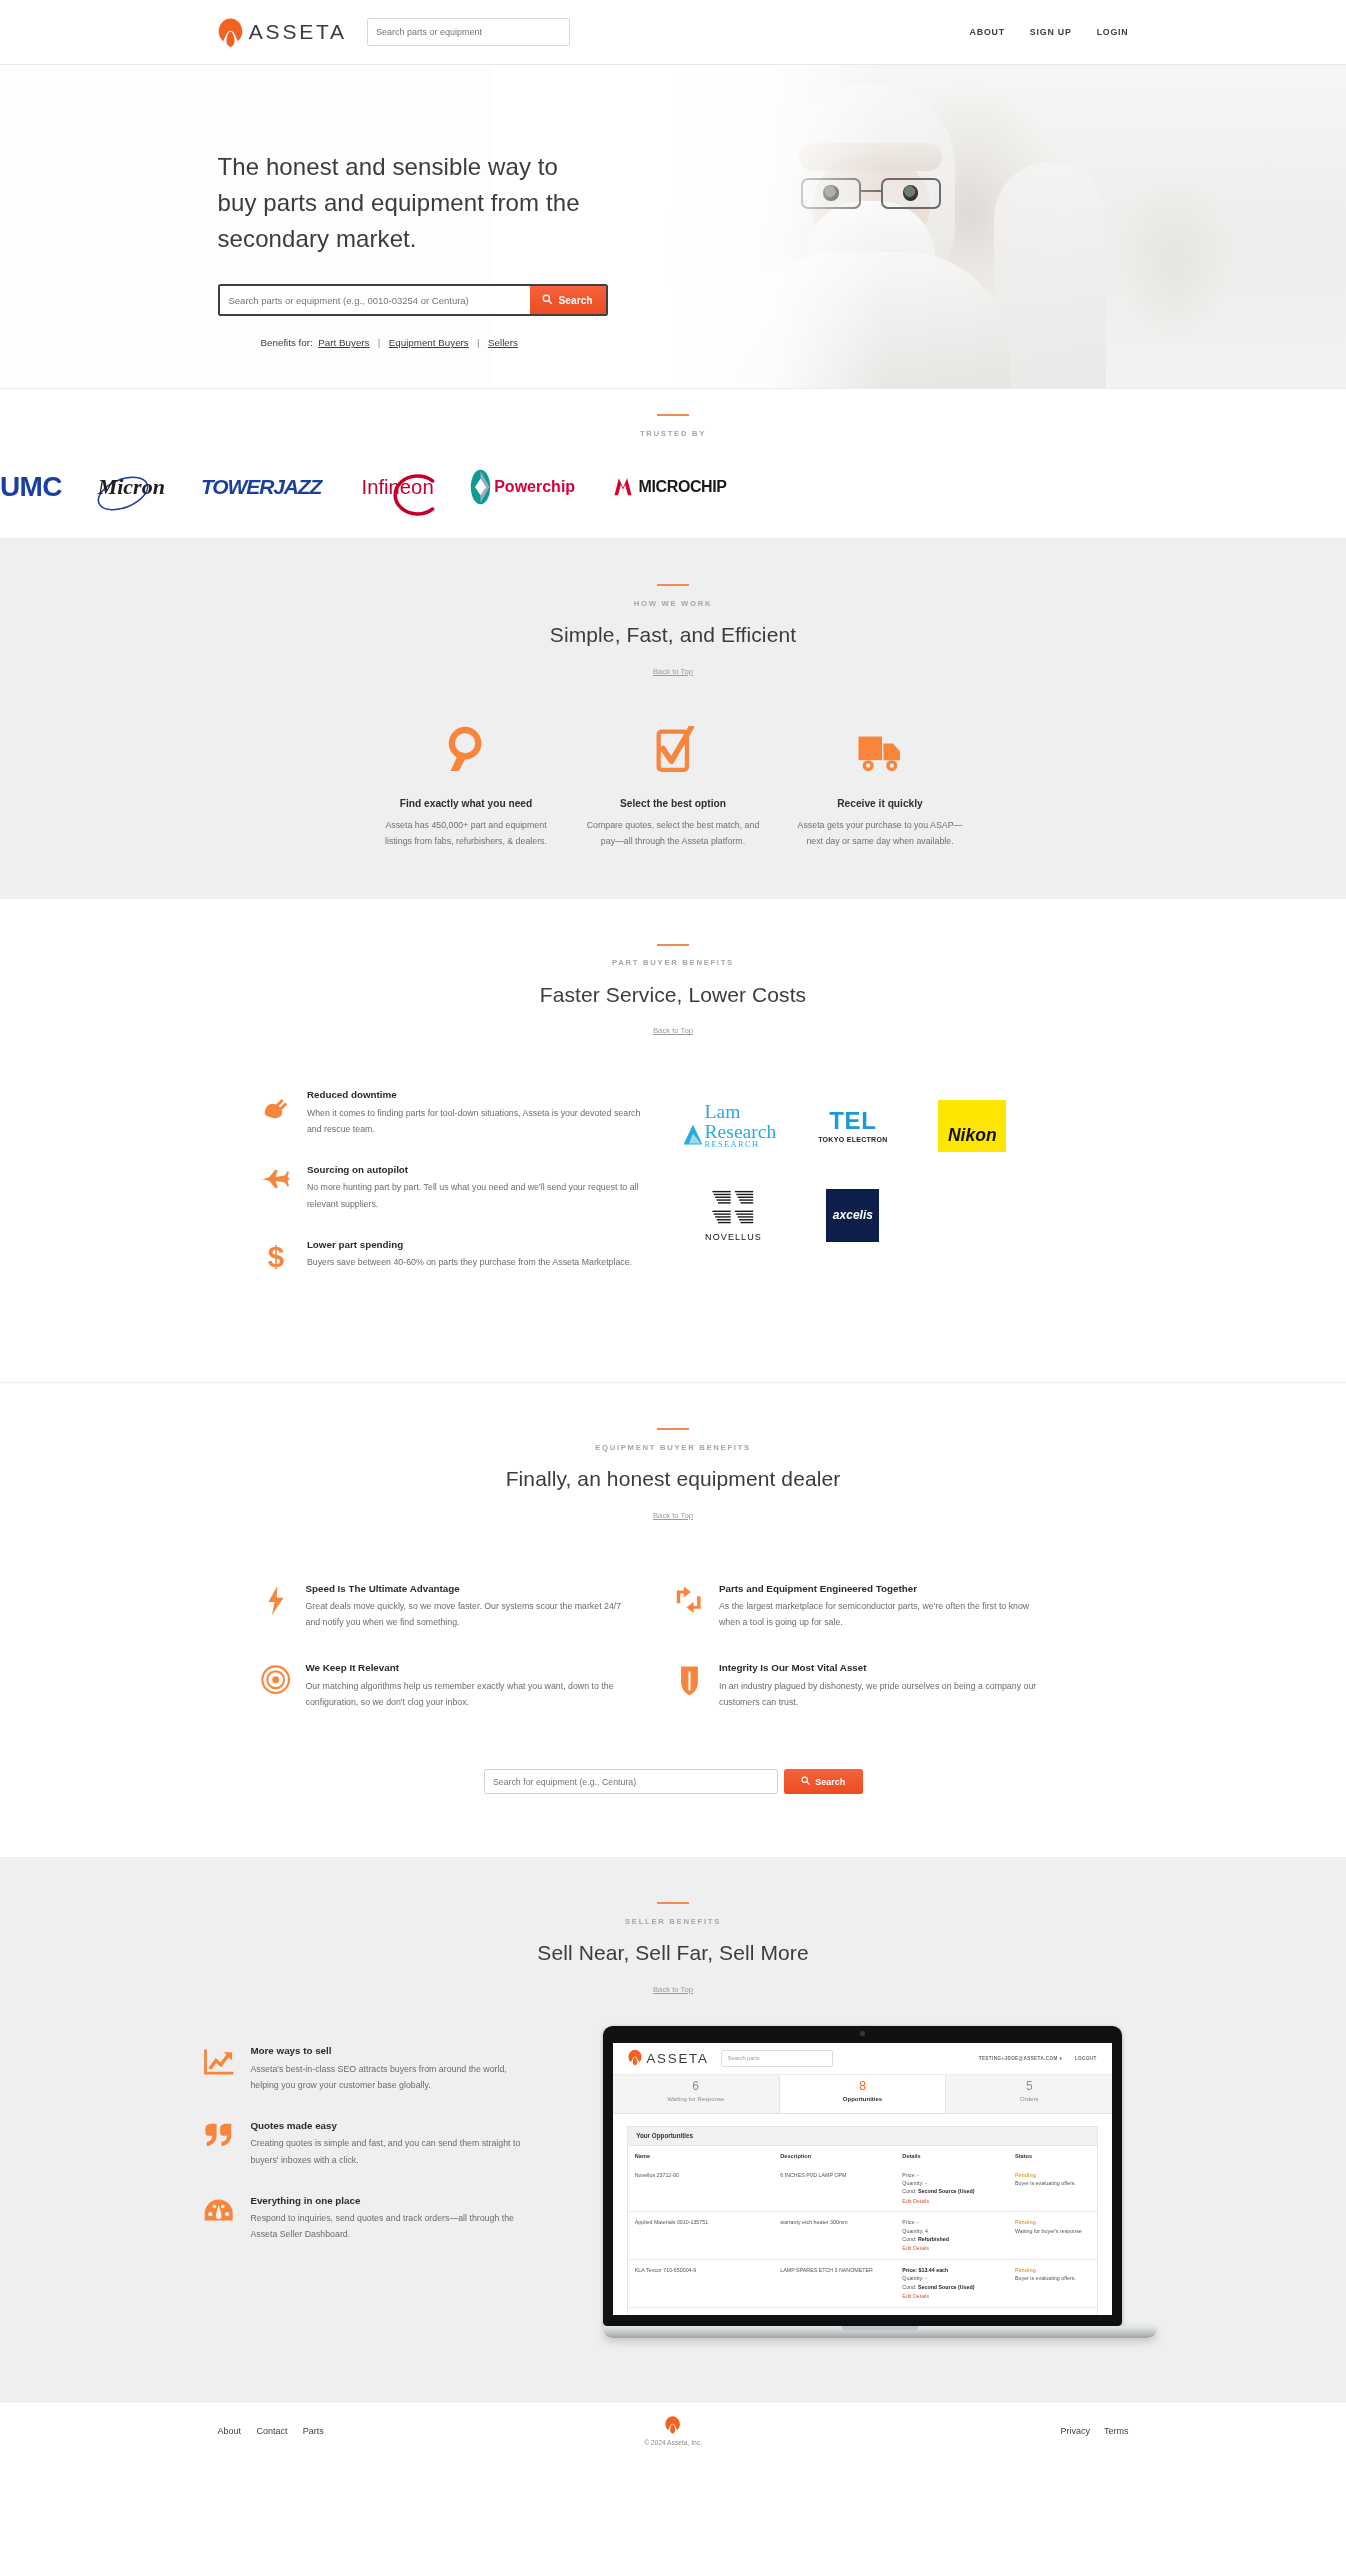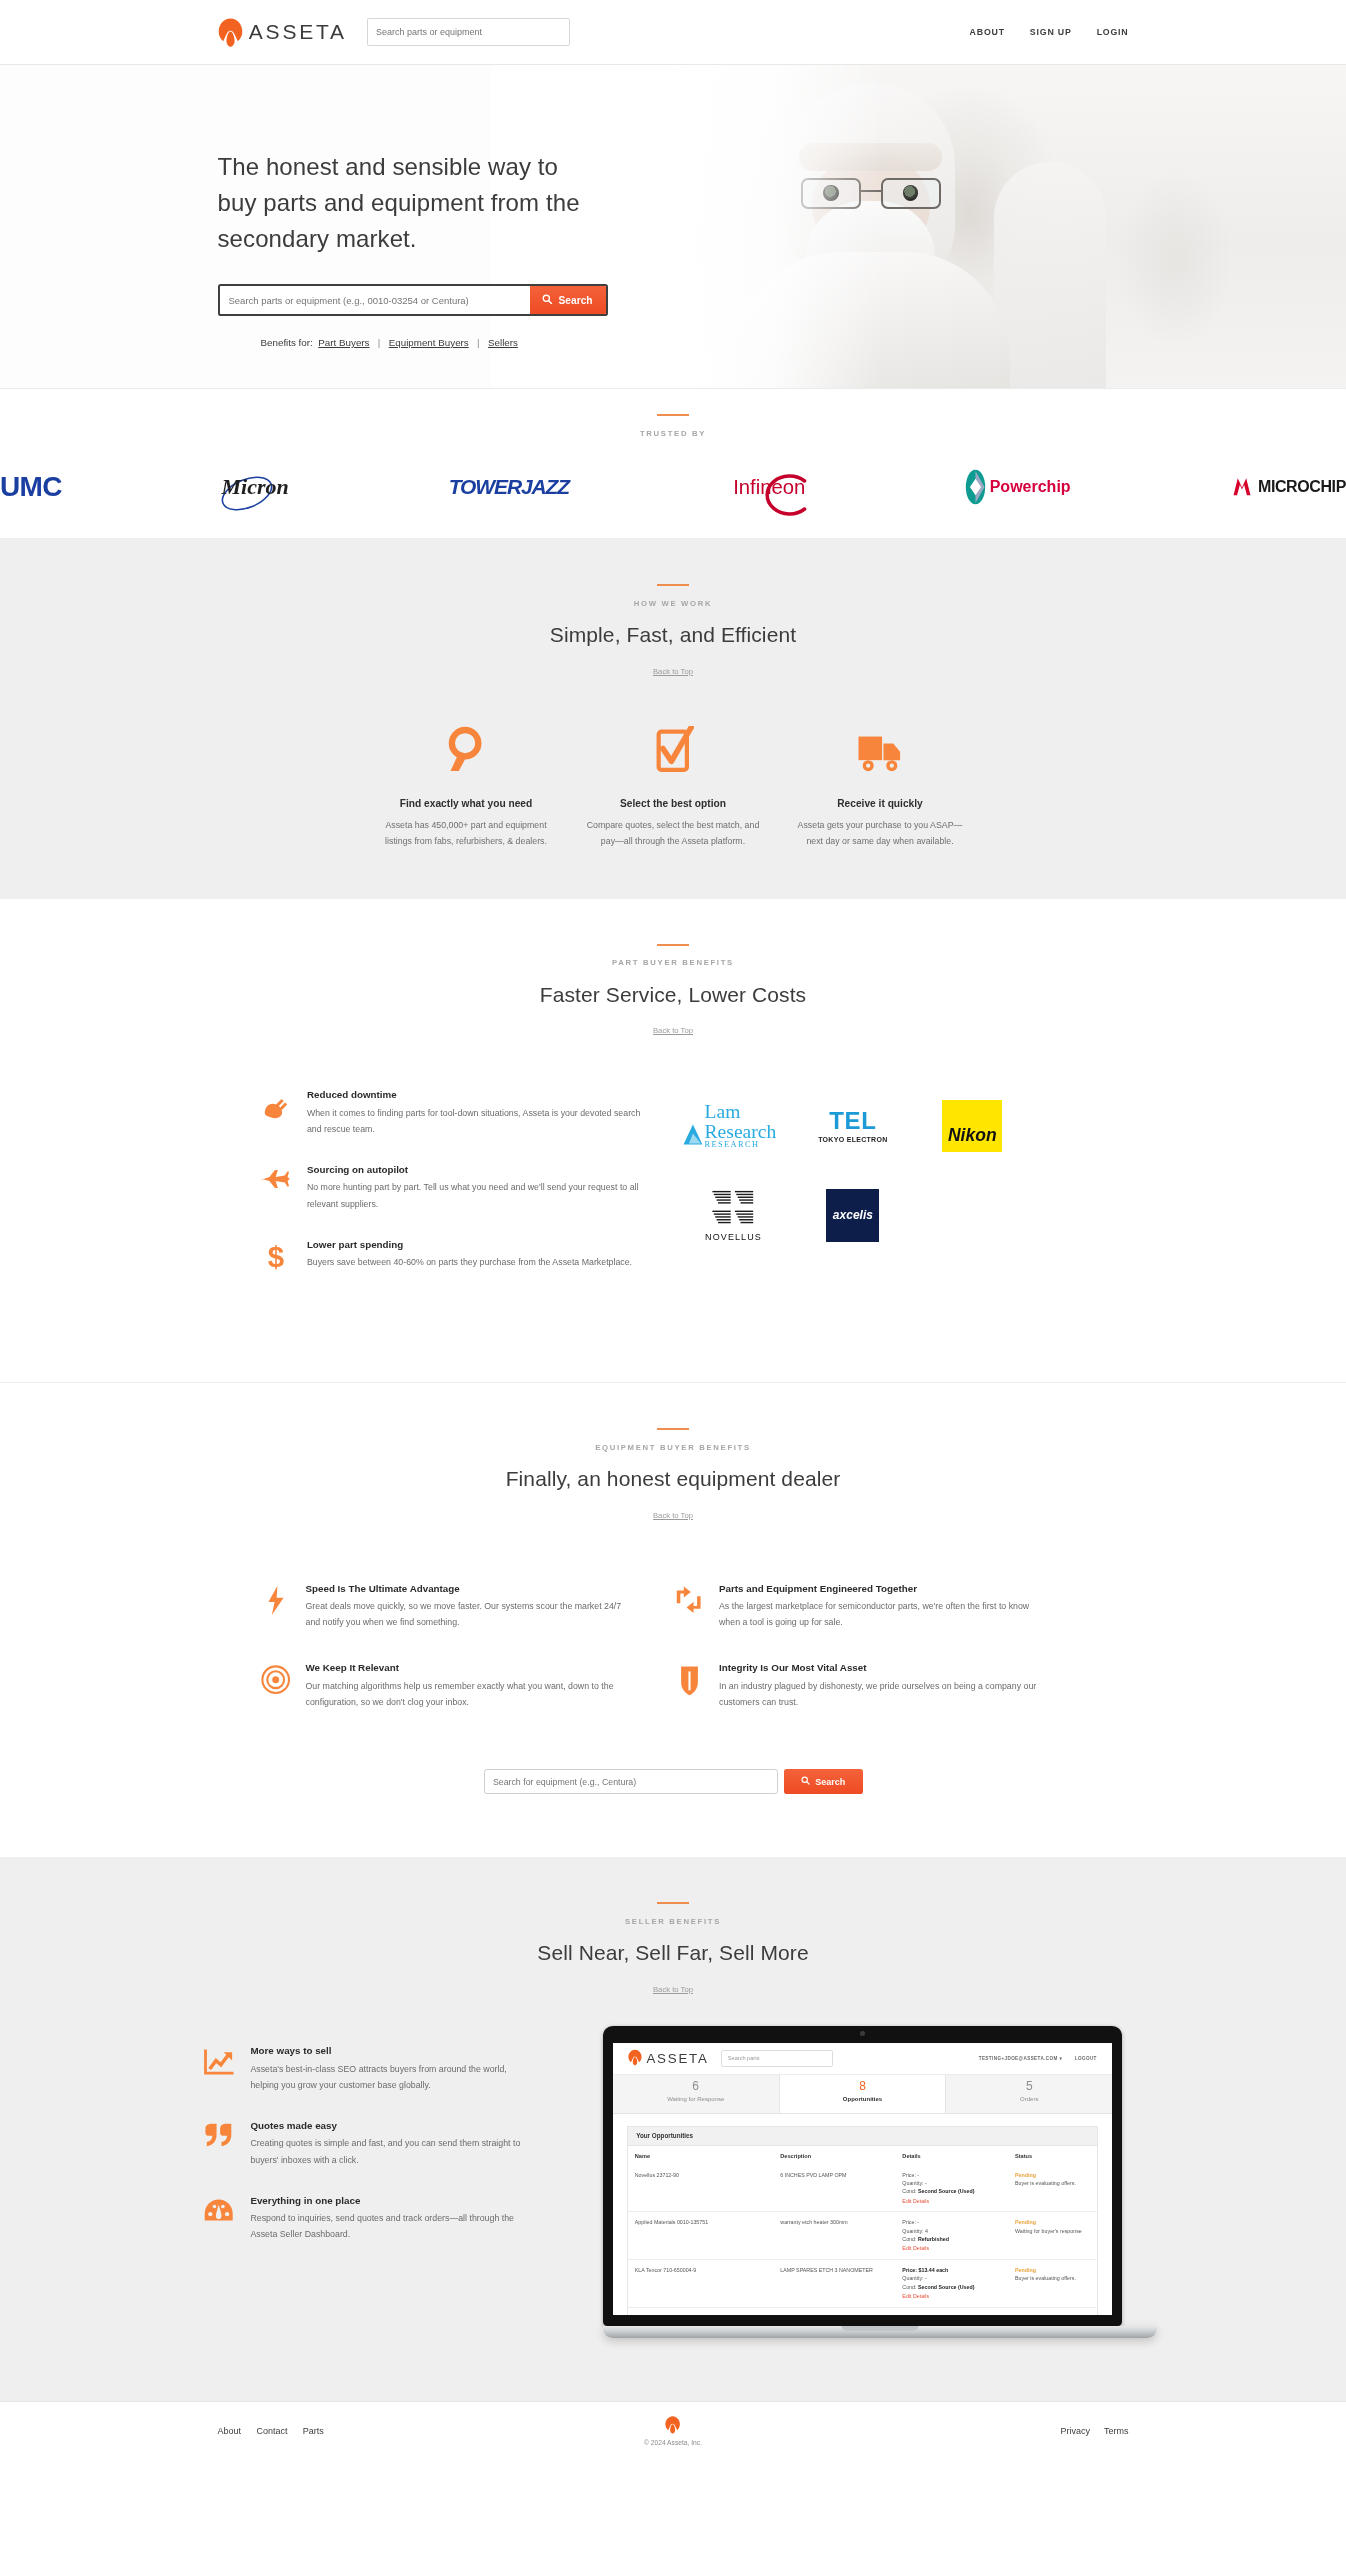--- a/index.html
+++ b/index.html
@@ -89,21 +89,21 @@
   }
   .hero-benefits { margin-top:21px; font-size:9.8px; color:#3c3c3c; padding-left:43px; }
   .hero-benefits a { color:#3c3c3c; text-decoration:underline; margin:0 2.8px; }
   .hero-benefits .sep { color:#8d8d8d; margin:0 2.8px; }
 
   
   .trusted { background:#fff; padding:25px 0 29.4px; border-bottom:0.7px solid #ededed; }
   .rule { width:32px; height:2.1px; background:#ef8d4e; margin:0 auto 12.6px; }
   .eyebrow { text-align:center; font-size:7.7px; letter-spacing:1.7px; color:#a6a6a6;
     font-weight:700; }
-  .logos-row { display:flex; align-items:center; justify-content:space-between; gap:36px; margin-top:28px; }
+  .logos-row { display:flex; align-items:center; justify-content:flex-start; gap:36px; margin-top:28px; }
   .logo-item { height:43px; display:flex; align-items:center; justify-content:center; }
 
   
   .section { padding:45px 0 49px; }
   .section.grey { background:#efefef; }
   .section.white { background:#fff; }
   .section-head { text-align:center; }
   .section-title { font-size:21px; color:#3c3c3c; font-weight:400; margin-top:15.4px; letter-spacing:0.1px; }
   .back-top { display:inline-block; margin-top:19.6px; font-size:7.7px; color:#9b9b9b;
     text-decoration:underline; }
@@ -428,21 +428,21 @@
               </span>
             </span>
           </div>
           <div class="brand-cell">
             <span style="display:flex;flex-direction:column;align-items:center;line-height:1">
               <span style="font-size:24px;font-weight:700;color:#1b9ad6;letter-spacing:0.7px;font-family:'Liberation Sans',sans-serif">TEL</span>
               <span style="font-size:7px;font-weight:700;color:#222;letter-spacing:0.3px;margin-top:2.1px;font-family:'Liberation Sans',sans-serif">TOKYO ELECTRON</span>
             </span>
           </div>
           <div class="brand-cell">
-            <span style="background:#ffe600;display:flex;align-items:flex-end;justify-content:center;width:60px;height:52px;">
+            <span style="background:#ffe600;display:flex;align-items:flex-end;justify-content:center;width:68px;height:52px;">
               <span style="font-size:17.5px;font-weight:700;font-style:italic;color:#111;padding-bottom:5.6px;font-family:'Liberation Sans',sans-serif">Nikon</span>
             </span>
           </div>
           <div class="brand-cell">
             <span style="display:flex;flex-direction:column;align-items:center;gap:2.8px">
               <svg width="45" height="41" viewBox="0 0 64 58">
                 <g fill="#1a1a1a">
                   <rect x="2" y="4" width="26" height="2"></rect>
                     <rect x="4" y="8" width="24" height="2"></rect>
                     <rect x="6" y="12" width="22" height="2"></rect>

